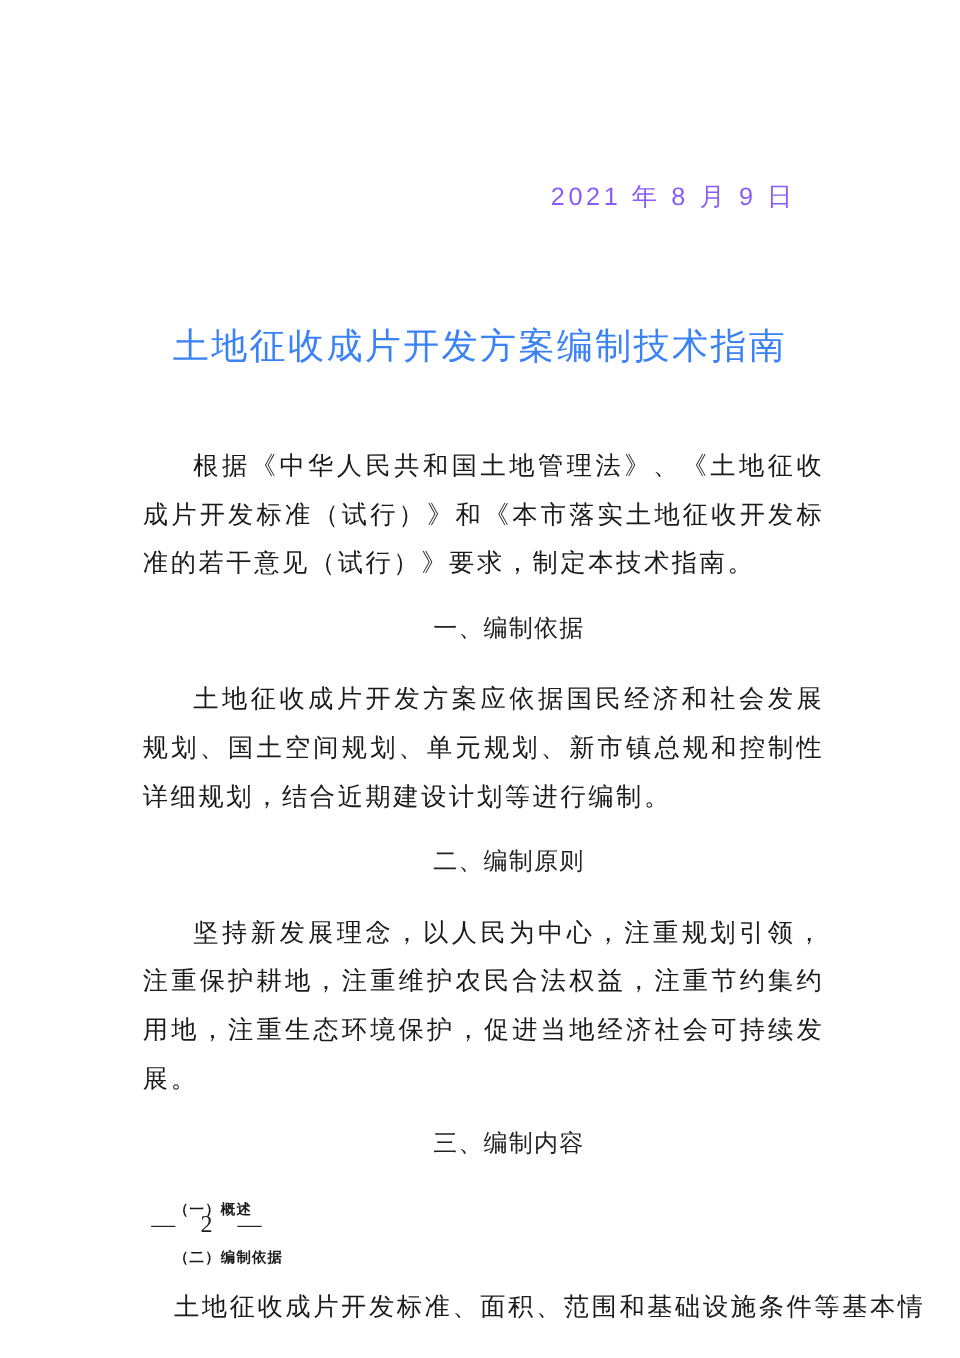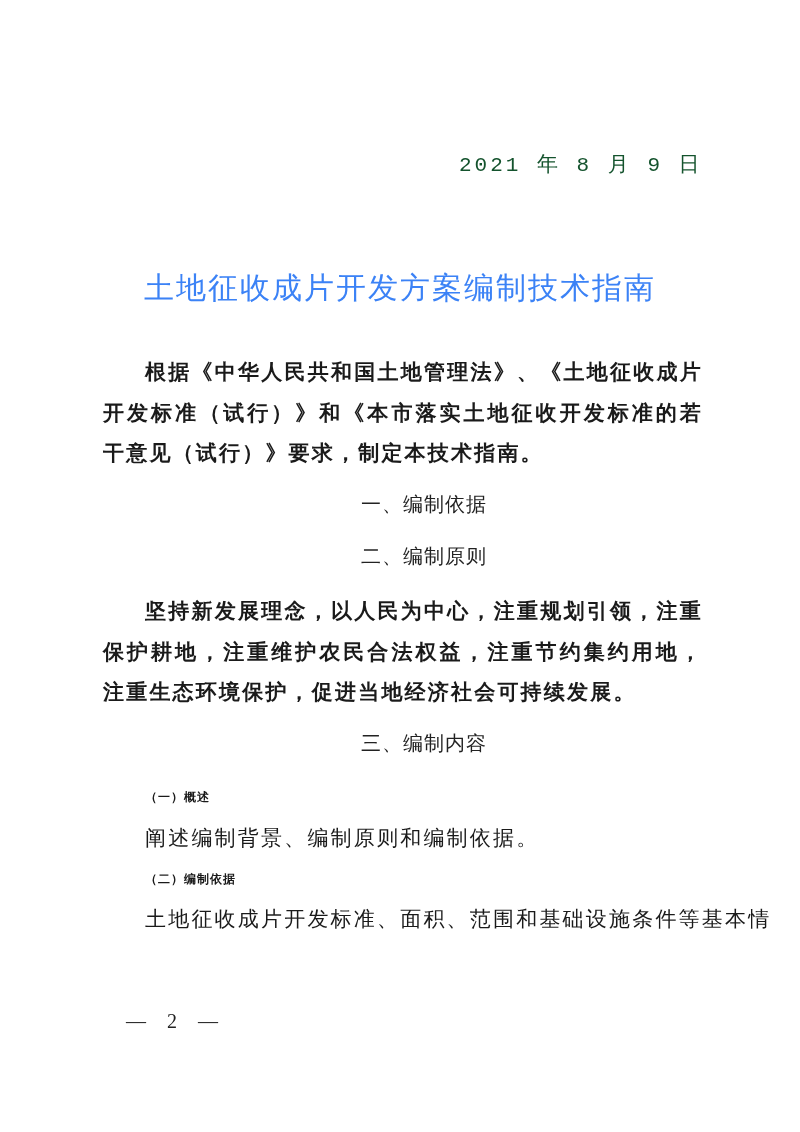--- a/index.html
+++ b/index.html
@@ -1,59 +1,59 @@
 <!DOCTYPE html>
 <html><head>
   <meta charset="utf-8">
   <style>
     html, body { margin: 0; padding: 0; background: #ffffff; }
     body { width: 800px; height: 1132px; position: relative; overflow: hidden; color: #1a1a1a; }
     .page { position: absolute; left: 0; top: 0; width: 800px; height: 1132px; background: #fff; }
     .date {
       position: absolute; top: 150px; left: 459px;
-      font-family: Liberation Mono, monospace;
-      font-size: 21px; letter-spacing: 3px; color: #14532d;
+      font-family: Liberation Sans, sans-serif;
+      font-size: 21px; letter-spacing: 3px; color: #8b5cf6;
       white-space: nowrap;
     }
     .title {
       position: absolute; top: 268px; left: 0; width: 800px; text-align: center;
       font-family: "DejaVu Sans", "Liberation Sans", sans-serif;
       font-size: 30px; letter-spacing: 2px; color: #3b82f6;
     }
     .body {
       position: absolute; top: 352px; left: 103px; width: 600px;
       font-family: "DejaVu Serif", "Liberation Serif", serif;
       font-size: 21px; line-height: 40.6px; color: #1a1a1a;
     }
-    .p { margin: 0; text-indent: 42px; text-align: justify; letter-spacing: 2.2px; font-weight: bold; }
+    .p { margin: 16px; text-indent: 42px; text-align: justify; letter-spacing: 2.2px; }
     .h1 { margin: 12px; padding-left: 42px; font-family: Liberation Mono, monospace; font-size: 20px; letter-spacing: 1px; color: #222; text-align: center; }
     .h2 { margin: 0; padding-left: 42px; font-family: "DejaVu Serif", "Liberation Serif", serif; font-weight: bold; font-size: 12px; letter-spacing: 1px; }
     .p2 { margin: 0; padding-left: 42px; letter-spacing: 2.2px; white-space: nowrap; }
     .pagenum {
       position: absolute; top: 1010px; left: 126px;
       font-family: "Liberation Serif", "DejaVu Serif", serif;
       font-size: 20px; color: #222; letter-spacing: 8px;
     }
   </style>
 </head>
 <body>
 
 <div class="page">
   <div class="date">2021 年 8 月 9 日</div>
   <div class="title">土地征收成片开发方案编制技术指南</div>
 
   <div class="body">
     <p class="p">根据《中华人民共和国土地管理法》、《土地征收成片开发标准（试行）》和《本市落实土地征收开发标准的若干意见（试行）》要求，制定本技术指南。</p>
 
     <p class="h1">一、编制依据</p>
+    <p class="p">土地征收成片开发方案应依据国民经济和社会发展规划、国土空间规划、单元规划、新市镇总规和控制性详细规划，结合近期建设计划等进行编制。</p>
 
     <p class="h1">二、编制原则</p>
     <p class="p">坚持新发展理念，以人民为中心，注重规划引领，注重保护耕地，注重维护农民合法权益，注重节约集约用地，注重生态环境保护，促进当地经济社会可持续发展。</p>
 
     <p class="h1">三、编制内容</p>
     <p class="h2">（一）概述</p>
-    <p class="p2">阐述编制背景、编制原则和编制依据。</p>
     <p class="h2">（二）编制依据</p>
     <p class="p2">土地征收成片开发标准、面积、范围和基础设施条件等基本情</p>
   </div>
 
   <div class="pagenum">— 2 —</div>
 </div>
 
 </body></html>

